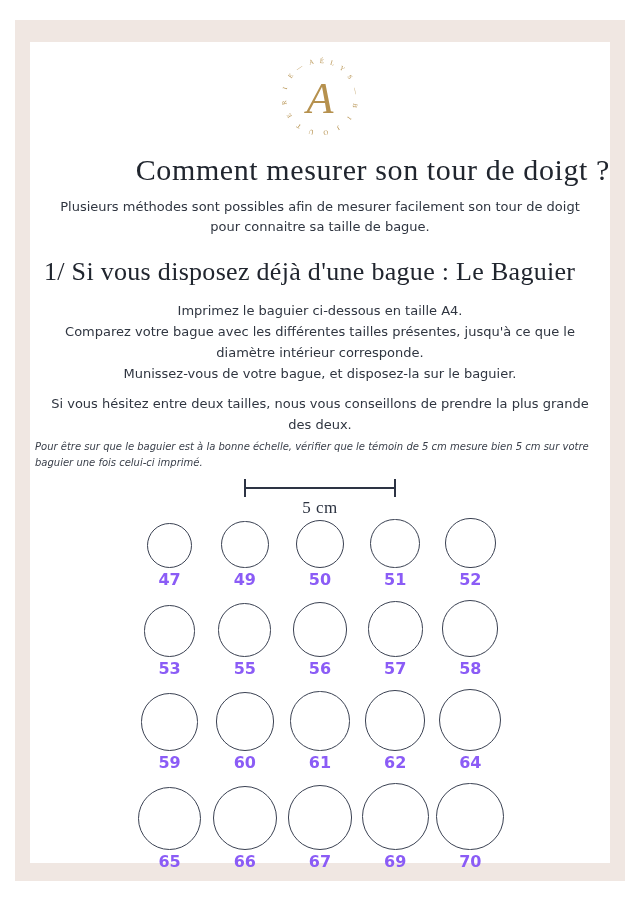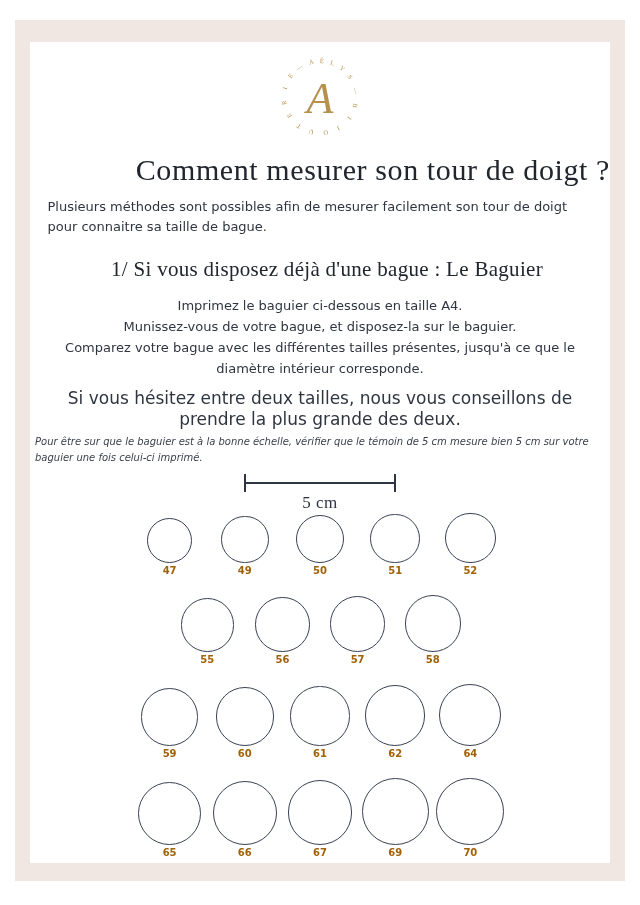--- a/index.html
+++ b/index.html
@@ -36,51 +36,51 @@
     font-family: "Liberation Serif", serif;
     font-weight: 400;
     font-size: 30px;
     letter-spacing: 0.6px;
     color: #20252e;
   }
   
   .subtitle {
     margin: 10px auto 6px;
     max-width: 545px;
-    text-align: left;
+    text-align: center;
     font-size: 13px;
     line-height: 20px;
     color: #2f3540;
   }
   
   .section-title {
     margin: 20px 0 13px 14px;
-    text-align: center;
+    text-align: left;
     font-family: "Liberation Serif", serif;
     font-weight: 400;
-    font-size: 21px;
+    font-size: 26px;
     letter-spacing: 0.3px;
     color: #20252e;
   }
   
   .steps {
     margin: 4px auto 0;
     max-width: 566px;
   }
   .step-line {
     text-align: center;
     font-size: 13px;
     line-height: 21px;
     color: #2f3540;
   }
   .advice {
     margin: 9px auto 0;
     max-width: 560px;
     text-align: center;
-    font-size: 17px;
+    font-size: 13px;
     line-height: 21px;
     color: #2f3540;
   }
   .note {
     margin: 4px auto 0;
     max-width: 570px;
     text-align: left;
     font-style: italic;
     font-size: 10px;
     line-height: 16px;
@@ -124,23 +124,23 @@
     justify-content: flex-end;
   }
   .ring-circle {
     border: 1.5px solid #3a4152;
     border-radius: 50%;
     background: #ffffff;
   }
   .size-label {
     margin-top: 2px;
     height: 20px;
-    font-size: 10px;
+    font-size: 16px;
     font-weight: bold;
-    color: #a16207;
+    color: #8b5cf6;
   }
 </style>
 </head>
 <body>
 
 <div class="frame" style="background: rgb(240, 231, 226);">
   <div class="page">
 
     <div class="logo-wrap">
       <svg id="logo-svg" width="104" height="100" viewBox="0 0 104 100">
@@ -166,22 +166,22 @@
     </div>
 
     <h1 class="main-title">Comment mesurer son tour de doigt ?</h1>
 
     <p class="subtitle">Plusieurs méthodes sont possibles afin de mesurer facilement son tour de doigt pour connaitre sa taille de bague.</p>
 
     <h2 class="section-title">1/ Si vous disposez déjà d'une bague : Le Baguier</h2>
 
     <div class="steps" id="steps">
         <div class="step-line">Imprimez le baguier ci-dessous en taille A4.</div>
+        <div class="step-line">Comparez votre bague avec les différentes tailles présentes, jusqu'à ce que le diamètre intérieur corresponde.</div>
         <div class="step-line">Munissez-vous de votre bague, et disposez-la sur le baguier.</div>
-        <div class="step-line">Comparez votre bague avec les différentes tailles présentes, jusqu'à ce que le diamètre intérieur corresponde.</div>
       </div>
 
     <p class="advice">Si vous hésitez entre deux tailles, nous vous conseillons de prendre la plus grande des deux.</p>
 
     <p class="note">Pour être sur que le baguier est à la bonne échelle, vérifier que le témoin de 5 cm mesure bien 5 cm sur votre baguier une fois celui-ci imprimé.</p>
 
     <div class="scale-block">
       <div class="scale-bar"></div>
       <div class="scale-label">5 cm</div>
     </div>
@@ -204,20 +204,24 @@
             <div class="ring-circle" style="width: 49.4px; height: 49.4px;"></div>
             <div class="size-label">51</div>
           </div>
           <div class="sizer-cell">
             <div class="ring-circle" style="width: 50.4px; height: 50.4px;"></div>
             <div class="size-label">52</div>
           </div>
         </div>
         <div class="sizer-row">
           <div class="sizer-cell">
+            <div class="ring-circle" style="width: 51.4px; height: 51.4px;"></div>
+            <div class="size-label">53</div>
+          </div>
+          <div class="sizer-cell">
             <div class="ring-circle" style="width: 53.3px; height: 53.3px;"></div>
             <div class="size-label">55</div>
           </div>
           <div class="sizer-cell">
             <div class="ring-circle" style="width: 54.3px; height: 54.3px;"></div>
             <div class="size-label">56</div>
           </div>
           <div class="sizer-cell">
             <div class="ring-circle" style="width: 55.2px; height: 55.2px;"></div>
             <div class="size-label">57</div>

